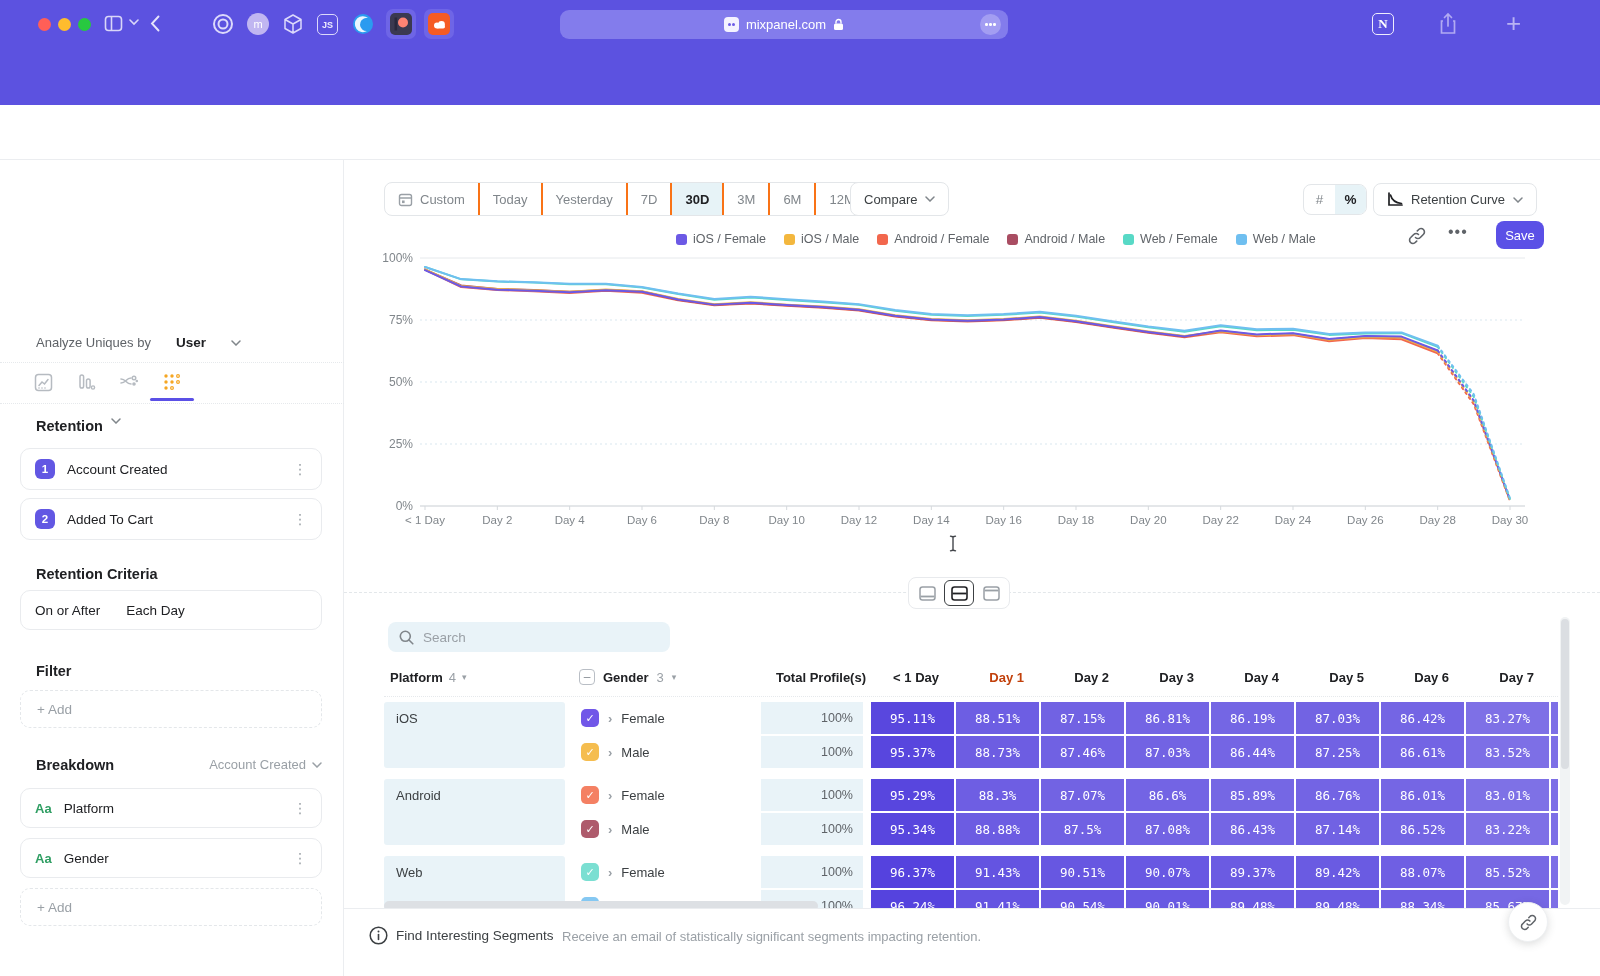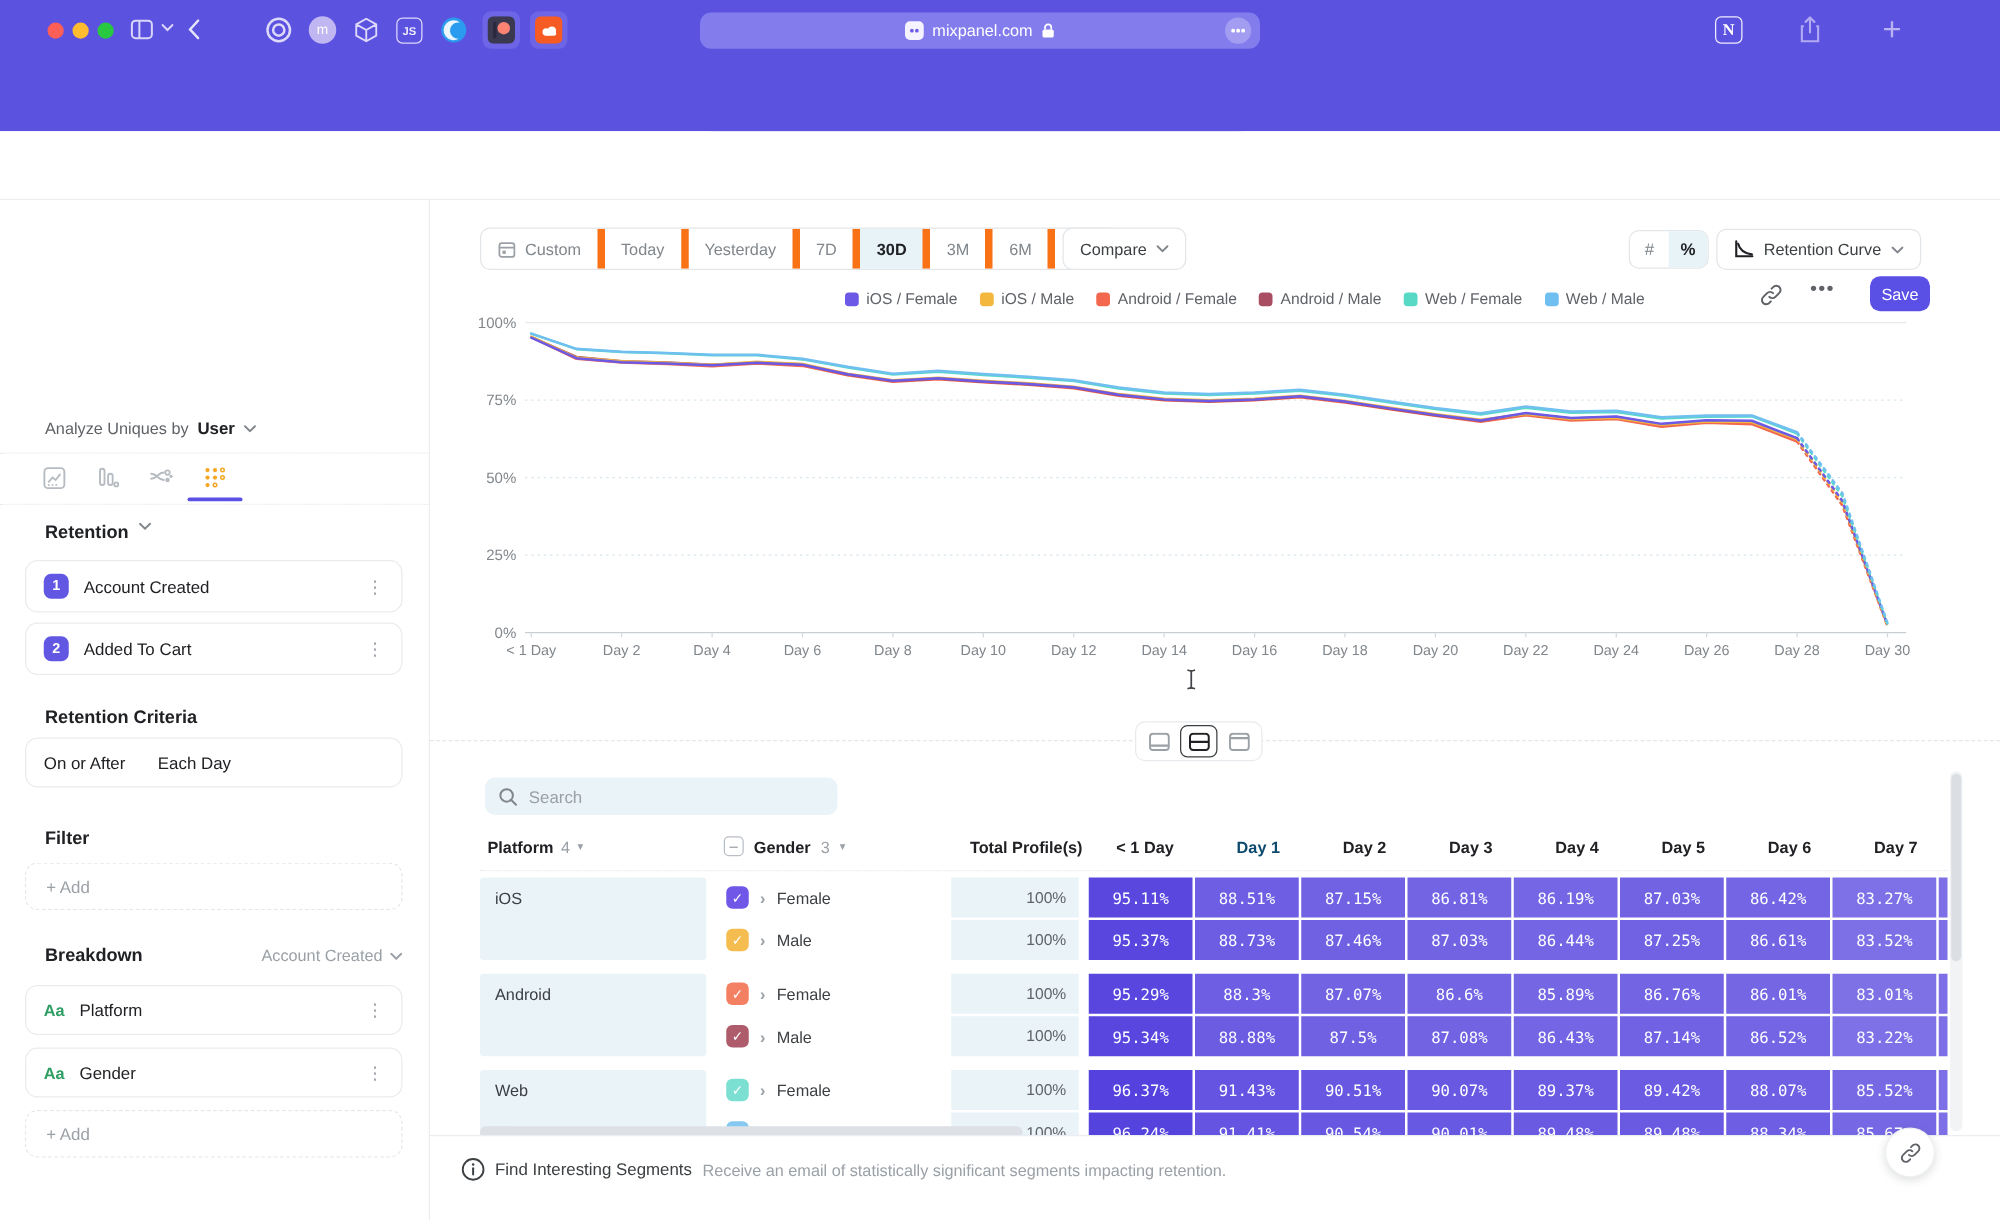--- a/index.html
+++ b/index.html
@@ -52,21 +52,21 @@
   .kebab { margin-left:auto; color:#9aa0a6; font-size:14px; letter-spacing:0; cursor:pointer; line-height:1; }
   .add-row { position:absolute; left:20px; width:302px; height:38px; border:1.5px dashed #e4e7ea; border-radius:10px;
              display:flex; align-items:center; padding:0 16px; color:#9aa0a6; font-size:13.5px; cursor:pointer; }
   .divider-dot { position:absolute; left:0; width:344px; border-top:1px dotted #e6e9ec; }
   .tab-ic { position:absolute; top:207px; width:30px; height:30px; display:flex; align-items:center; justify-content:center; cursor:pointer; }
 
   
   #range-group { left:384px; top:182px; height:34px; background:#fff; border:1px solid #e3e6e9; border-radius:8px;
                  display:flex; align-items:stretch; overflow:hidden; }
   .range-item { display:flex; align-items:center; gap:7px; padding:0 13px; font-size:13px; color:#80868b;
-                border-right:6px solid #f97316; cursor:pointer; white-space:nowrap; }
+                border-right:2px solid #f97316; cursor:pointer; white-space:nowrap; }
   .range-item:last-child { border-right:none; }
   .range-item.sel { background:#e7f3f7; color:#202124; font-weight:bold; }
   .tool-btn { background:#fff; border:1px solid #e3e6e9; border-radius:8px; display:flex; align-items:center; gap:8px;
               padding:0 13px; font-size:13px; color:#3c4043; font-family:inherit; cursor:pointer; }
   #nm-toggle { left:1303px; top:184px; height:31px; display:flex; border:1px solid #e3e6e9; border-radius:8px; overflow:hidden; background:#fff; }
   #nm-toggle .seg { width:31px; display:flex; align-items:center; justify-content:center; font-size:13.5px; color:#80868b; cursor:pointer; }
   #nm-toggle .seg.sel { background:#e7f3f7; color:#202124; font-weight:bold; }
 
   
   #legend { left:676px; top:232px; display:flex; gap:18px; align-items:center; }
@@ -288,21 +288,21 @@
       <svg width="18" height="18" viewBox="0 0 18 18">
           <path d="M7.5 10.5a3.4 3.4 0 004.8 0l3-3a3.4 3.4 0 10-4.8-4.8l-1.2 1.2" fill="none" stroke="#5f6368" stroke-width="1.6" stroke-linecap="round"></path>
           <path d="M10.5 7.5a3.4 3.4 0 00-4.8 0l-3 3a3.4 3.4 0 104.8 4.8l1.2-1.2" fill="none" stroke="#5f6368" stroke-width="1.6" stroke-linecap="round"></path>
         </svg>
     </span>
     <span class="abs" style="left:1448px;top:118px;color:#5f6368;font-size:16px;letter-spacing:1px">•••</span>
     <button id="save-btn" class="abs">Save</button>
   </div>
 
   <aside id="sidebar" class="abs">
-    <div class="abs" style="left:36px;top:175px;display:flex;gap:7px;align-items:center">
+    <div class="abs" style="left:36px;top:175px;display:flex;gap:25px;align-items:center">
       <span class="sb-label">Analyze Uniques by</span>
       <span class="sb-strong">User</span>
       <svg width="10" height="6" viewBox="0 0 10 6">
           <path d="M1 1l4 4 4-4" fill="none" stroke="#80868b" stroke-width="1.5" stroke-linecap="round"></path>
         </svg>
     </div>
     <div class="divider-dot" style="top:202px"></div>
 
     <span class="tab-ic" style="left:28px">
       <svg width="19" height="19" viewBox="0 0 19 19">
@@ -586,21 +586,21 @@
           <span class="car">▾</span>
         </div>
         <div style="width:196px;display:flex;align-items:center;gap:8px;margin-left:14px">
           <span style="width:16px;height:16px;border:1.5px solid #b9bec5;border-radius:4px;color:#8a9096;font-size:12px;display:flex;align-items:center;justify-content:center;line-height:1;background:#fff">–</span>
           <span class="th-txt">Gender</span>
           <span class="th-cnt">3</span>
           <span class="car">▾</span>
         </div>
         <div style="width:91px;text-align:right;font-size:13px;font-weight:bold;color:#202124">Total Profile(s)</div>
         <div style="width:85px;text-align:right;padding-right:12px;font-size:13px;font-weight:bold;color:#202124">&lt; 1 Day</div>
-        <div style="width:85px;text-align:right;padding-right:12px;font-size:13px;font-weight:bold;color:#0c4a6e">Day 1</div>
+        <div style="width:85px;text-align:right;padding-right:12px;font-size:13px;font-weight:bold;color:#c2410c">Day 1</div>
         <div style="width:85px;text-align:right;padding-right:12px;font-size:13px;font-weight:bold;color:#202124">Day 2</div>
         <div style="width:85px;text-align:right;padding-right:12px;font-size:13px;font-weight:bold;color:#202124">Day 3</div>
         <div style="width:85px;text-align:right;padding-right:12px;font-size:13px;font-weight:bold;color:#202124">Day 4</div>
         <div style="width:85px;text-align:right;padding-right:12px;font-size:13px;font-weight:bold;color:#202124">Day 5</div>
         <div style="width:85px;text-align:right;padding-right:12px;font-size:13px;font-weight:bold;color:#202124">Day 6</div>
         <div style="width:85px;text-align:right;padding-right:12px;font-size:13px;font-weight:bold;color:#202124">Day 7</div>
       </div>
     <div style="position:absolute;left:0;top:82px;width:1174px;border-top:1px dotted #e6e9ec"></div>
     <div id="tbl-groups">
         <div class="grp" style="top:88px">

